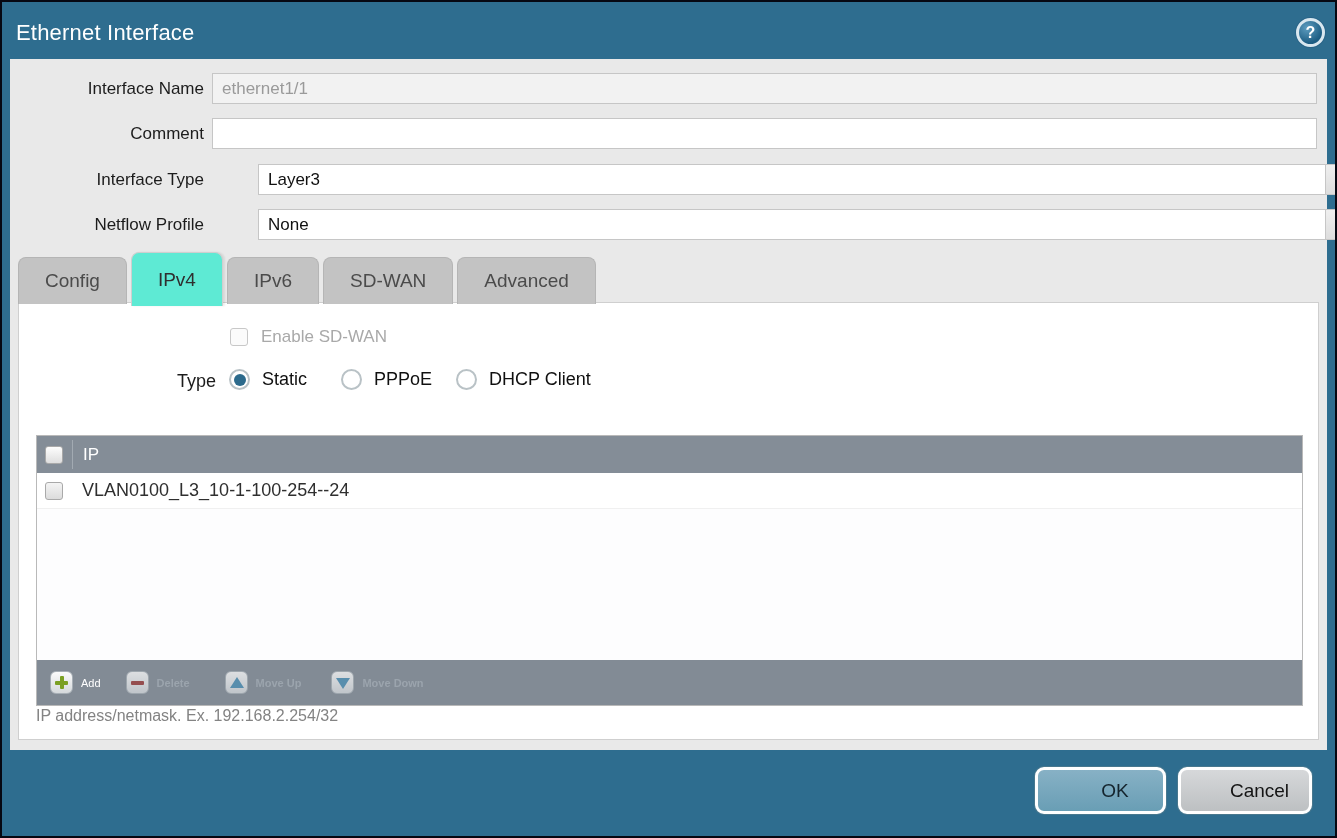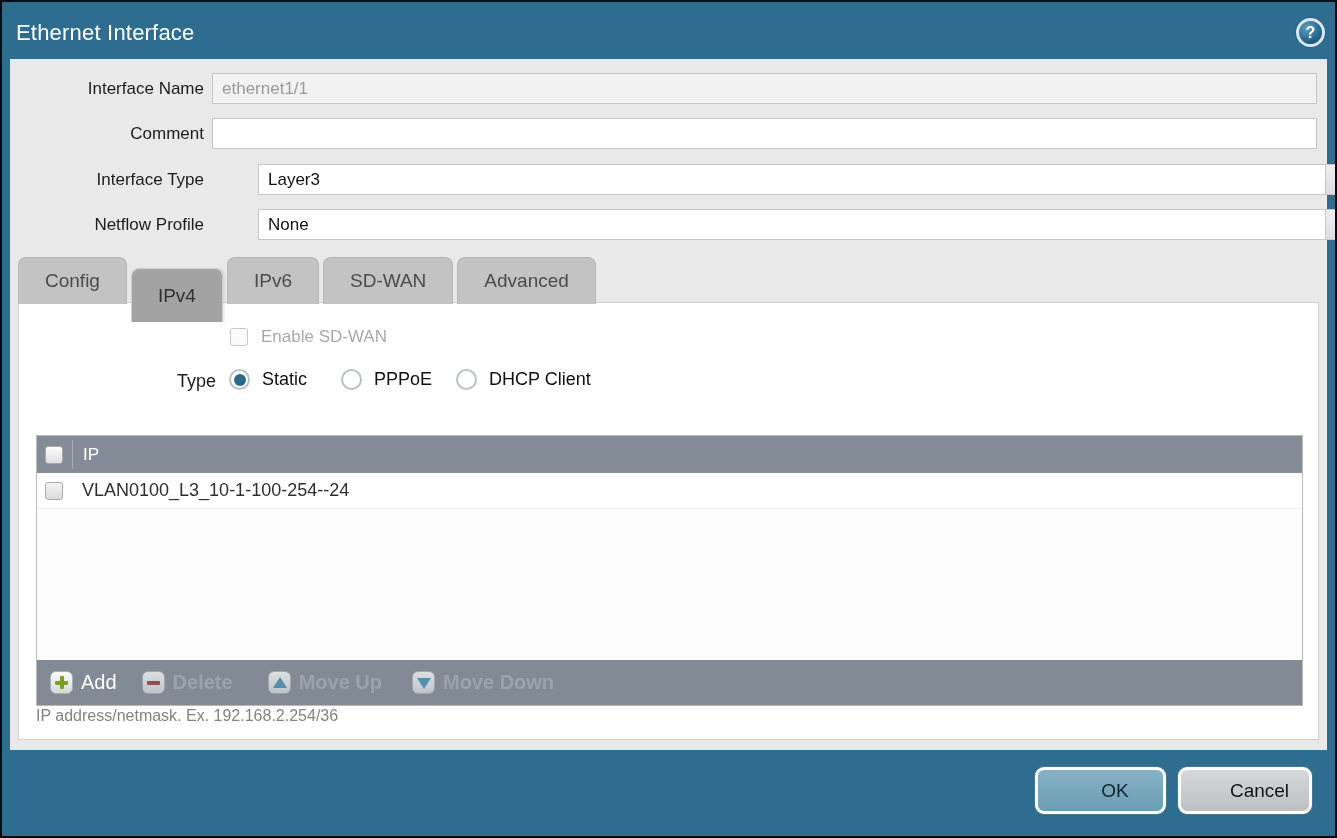--- a/index.html
+++ b/index.html
@@ -48,21 +48,21 @@
     border-top:11px solid #7e98a8; filter:drop-shadow(0 1px 0 #5d7886);
   }
   
   .tabs { position:absolute; left:16px; top:250px; display:flex; gap:4px; z-index:3; }
   .tab {
     height:47px; margin-top:5px; padding:12px 26px; background:#c3c3c3;
     border-radius:8px 8px 0 0; display:flex; align-items:center; justify-content:center;
     font-size:19px; color:#4b4b4b; cursor:pointer; border:1px solid #b5b5b5; border-bottom:none;
   }
   .tab.active {
-    height:54px; margin-top:16px; background:#a3a3a3; color:#2f2f2f;
+    height:54px; margin-top:0; background:#5eead4; color:#2f2f2f;
     border-color:#cfcfcf; box-shadow:2px 0 2px rgba(0,0,0,.08);
   }
   
   .panel {
     position:absolute; left:16px; top:300px; width:1301px; height:438px;
     background:#ffffff; border:1px solid #cfcfcf; z-index:2;
   }
   
   .cb {
     width:18px; height:18px; border:1px solid #a9a9a9; border-radius:3px;
@@ -87,21 +87,21 @@
   .thead .cb { margin-left:8px; }
   .col-sep { width:1px; height:29px; background:#a2aab2; margin-left:9px; }
   .th-label { margin-left:10px; font-size:17px; color:#ffffff; }
   .trow { position:absolute; left:0; top:37px; width:100%; height:36px; background:#ffffff; display:flex; align-items:center; border-bottom:1px solid #f0f0f0; }
   .trow .cb { margin-left:8px; background:linear-gradient(#f4f4f4,#dcdcdc); }
   .td-label { margin-left:19px; font-size:18px; color:#2f2f2f; }
   
   .tbar { position:absolute; left:0; bottom:0; width:100%; height:45px; background:#828b95; display:flex; align-items:center; }
   .tbtn { display:flex; align-items:center; gap:8px; margin-left:13px; cursor:pointer; }
   .tbtn.disabled { cursor:default; }
-  .tbtn-label { font-size:20px; color:#ffffff; }
+  .tbtn-label { font-size:11px; color:#ffffff; }
   .tbtn.disabled .tbtn-label { color:#9ba4ad;font-weight:bold; }
   .ticon {
     width:23px; height:23px; border-radius:6px; position:relative;
     background:linear-gradient(#fbfbfb,#d5d9dc); border:1px solid #a7afb6;
   }
   .tbtn.disabled .ticon { opacity:.75; }
   .icon-plus::before, .icon-plus::after {
     content:""; position:absolute; background:#7ba024; border-radius:1px;
   }
   .icon-plus::before { left:4px; top:9px; width:13px; height:4px; }
@@ -236,19 +236,19 @@
         </div>
         <div class="tbtn disabled" style="margin-left:30px;">
           <span class="ticon">
               <span class="arrow-down"></span>
             </span>
           <span class="tbtn-label">Move Down</span>
         </div>
       </div>
     </div>
 
-    <div class="hint">IP address/netmask. Ex. 192.168.2.254/36</div>
+    <div class="hint">IP address/netmask. Ex. 192.168.2.254/32</div>
   </div>
 
   <div class="btn btn-ok">OK</div>
   <div class="btn btn-cancel">Cancel</div>
 
 </div>
 
 </body></html>

